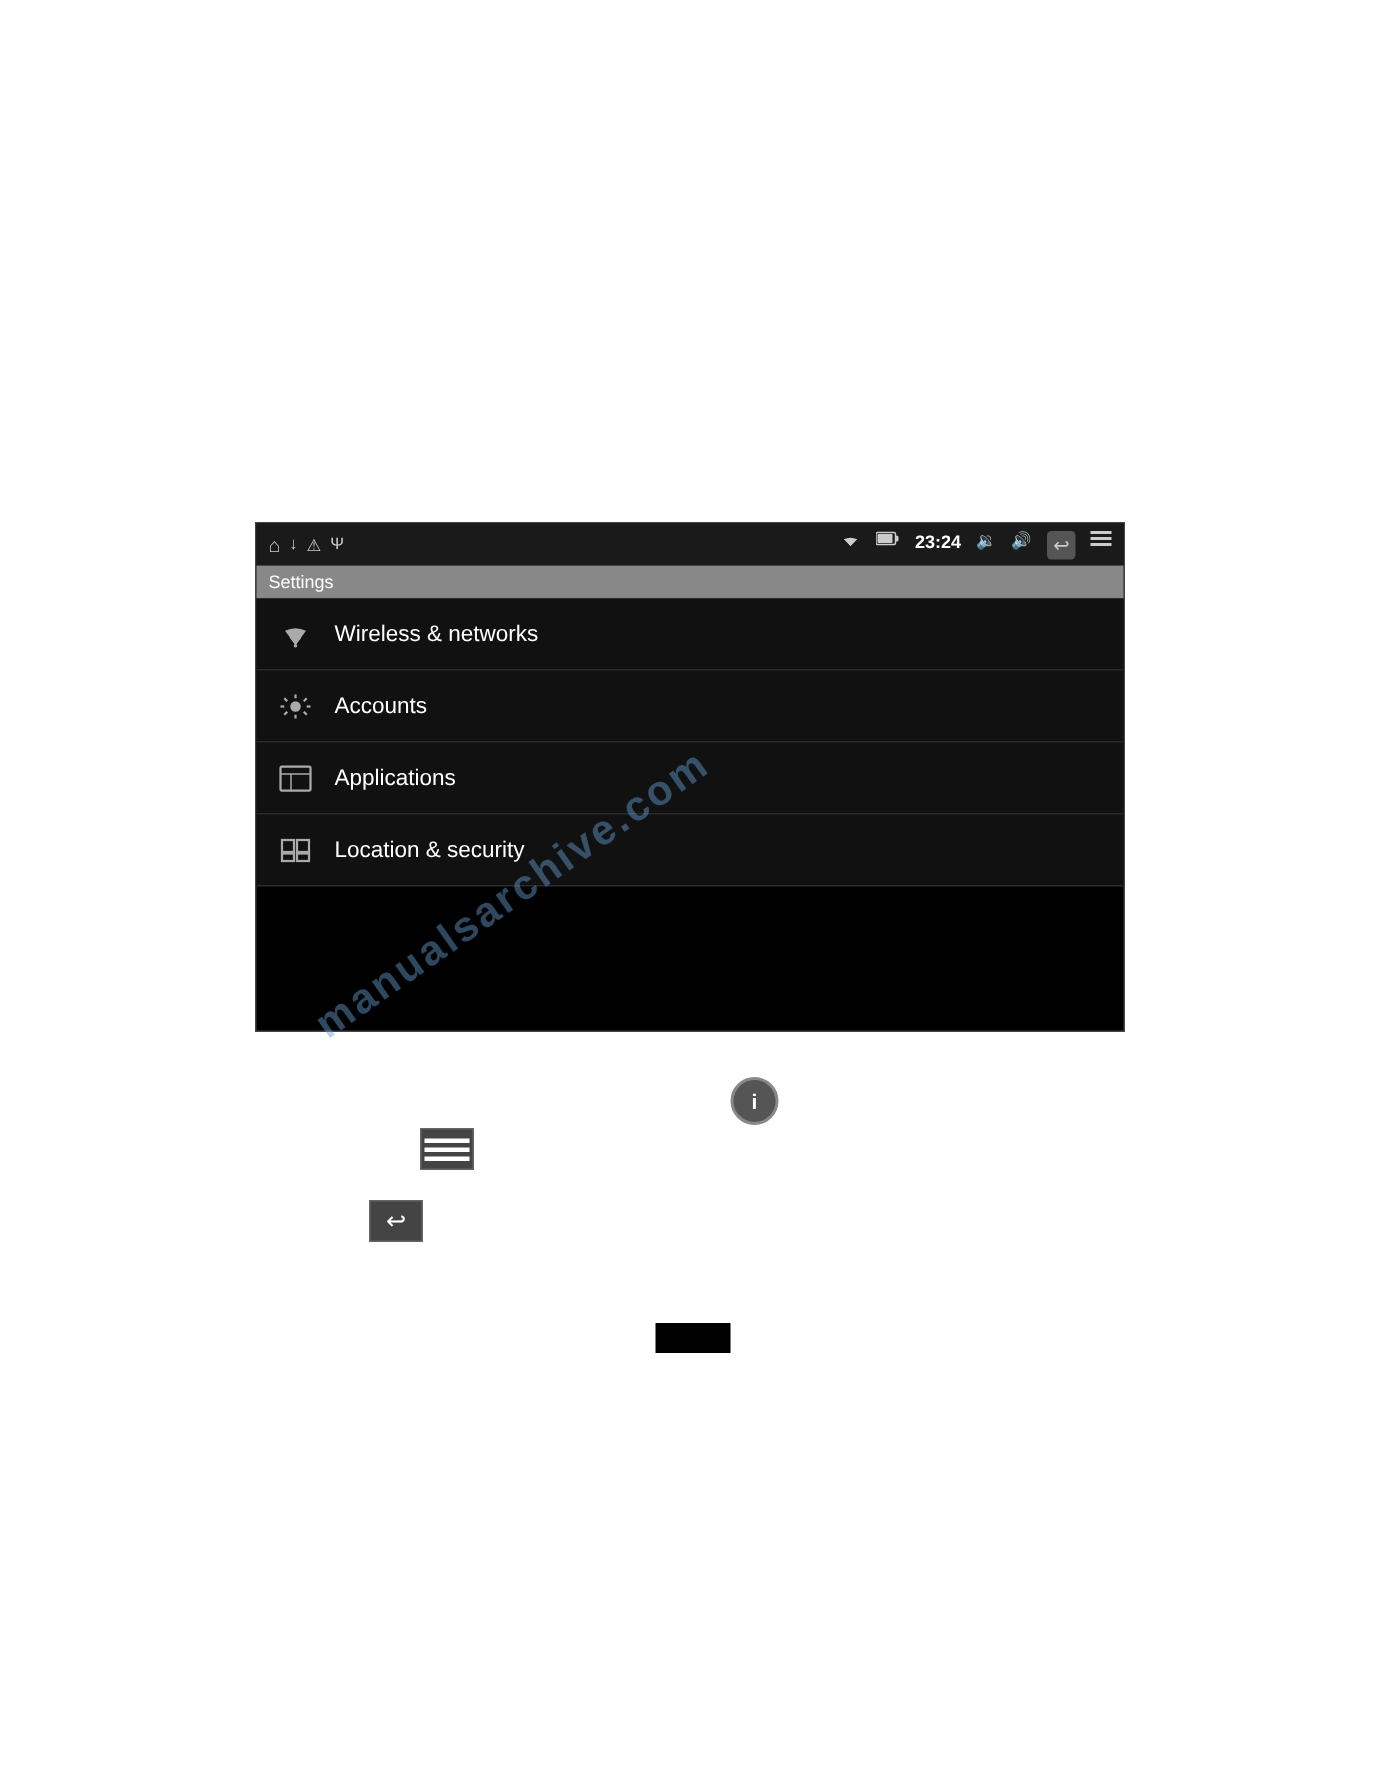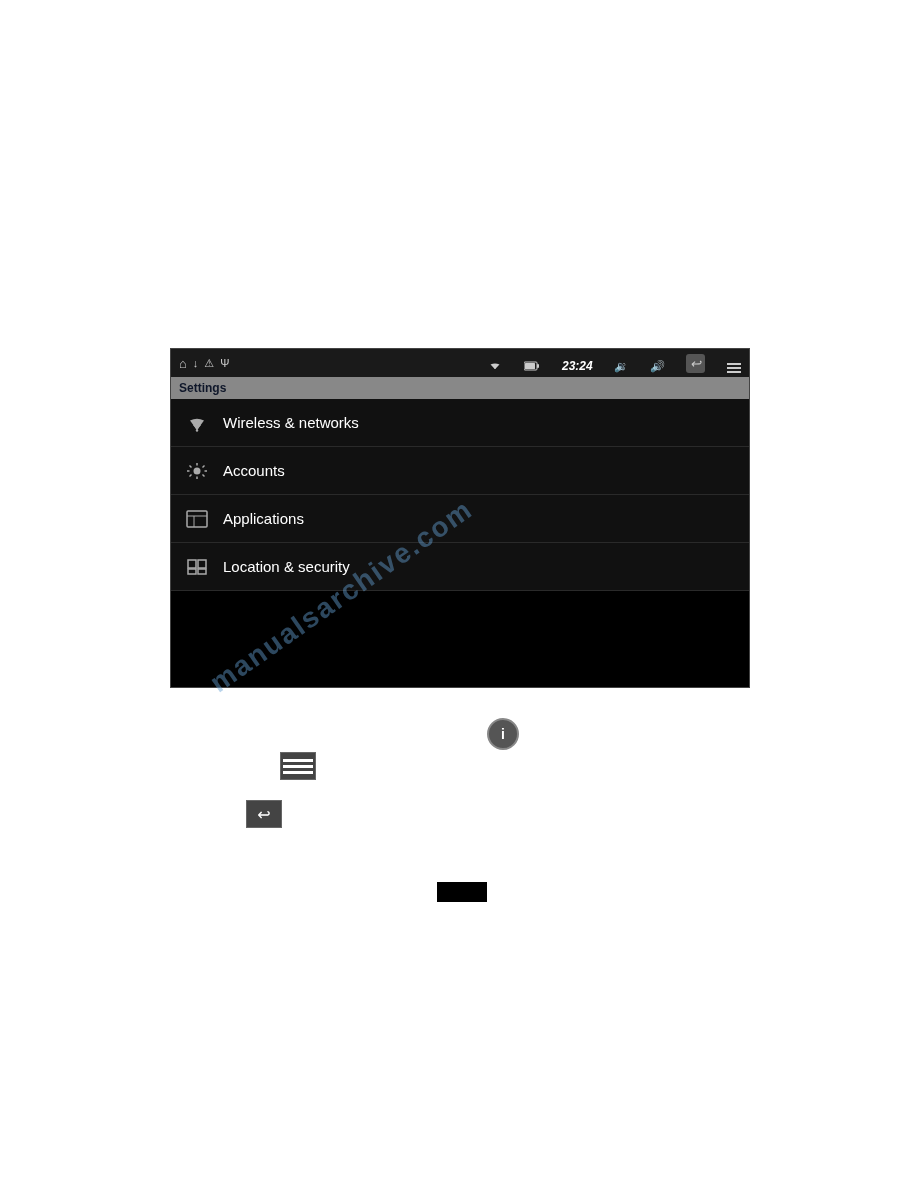--- a/index.html
+++ b/index.html
@@ -35,23 +35,22 @@
     }
 
     .status-left {
       display: flex;
       align-items: center;
       gap: 6px;
     }
 
     .status-right {
       display: flex;
-      align-items: flex-end;
-      gap: 22px;
-      font-style: italic;
+      align-items: flex-start;
+      gap: 10px;
     }
 
     .status-icon {
       color: #ccc;
       font-size: 11px;
     }
 
     .status-time {
       color: #fff;
       font-size: 12px;
@@ -62,23 +61,23 @@
     .settings-header {
       width: 100%;
       height: 22px;
       background: #888;
       display: flex;
       align-items: center;
       padding: 0 8px;
     }
 
     .settings-header-text {
-      color: #0f172a;
+      color: #ffffff;
       font-size: 12px;
-      font-weight: bold;
+      font-weight: normal;
     }
 
     
     .settings-list {
       width: 100%;
       background: #111;
     }
 
     .settings-item {
       width: 100%;

